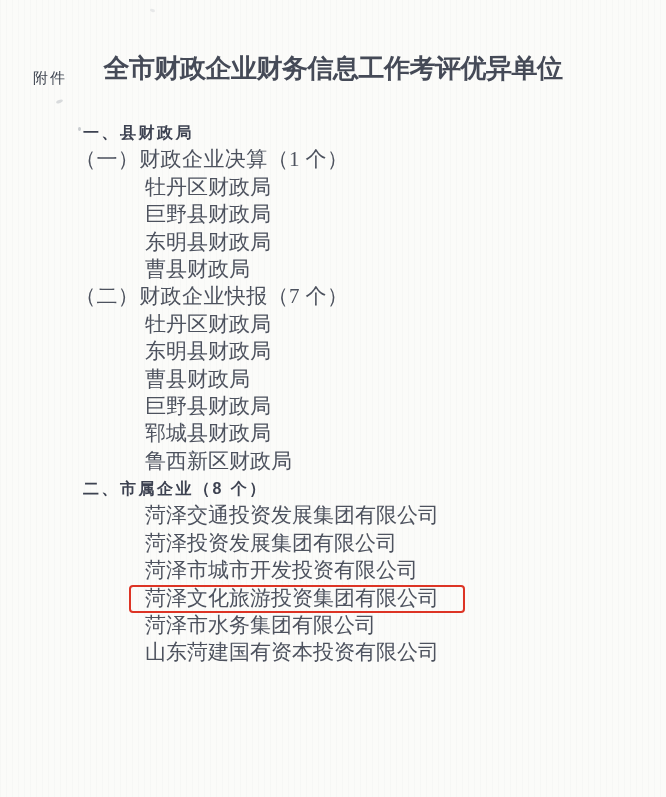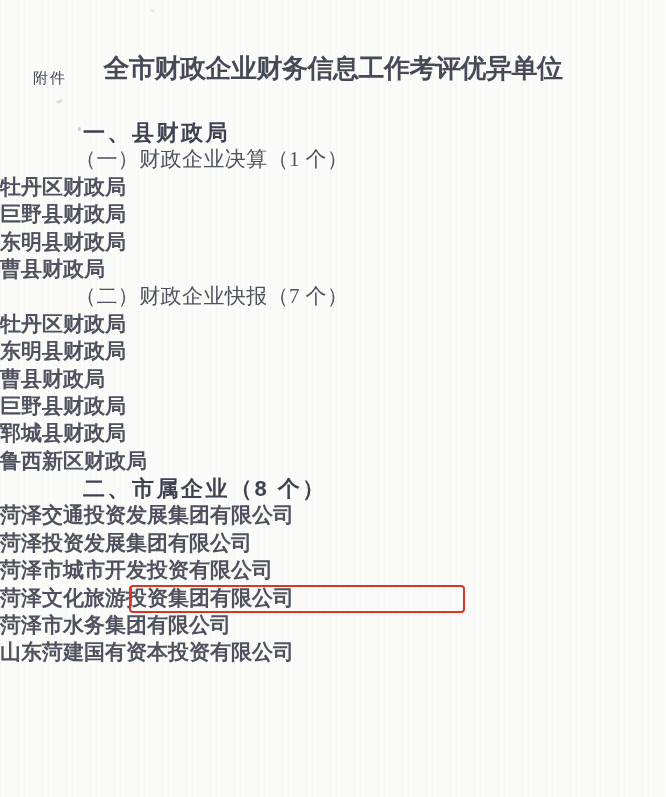--- a/index.html
+++ b/index.html
@@ -59,31 +59,31 @@
     height: 27.4px;
     line-height: 27.4px;
     white-space: nowrap;
     color: #4d525e;
     font-size: 21px;
   }
   .line.sec {
     padding-left: 83px;
     font-family: "Liberation Sans", "DejaVu Sans", sans-serif;
     font-weight: 700;
-    font-size: 22px;
+    font-size: 16px;
     letter-spacing: 2.5px;
     color: #3d4251;
   }
   .line.sub {
     padding-left: 75px;
     letter-spacing: 0.4px;
   }
   .line.item {
+    padding-left: 145px;
     letter-spacing: 0;
-    font-weight: bold;
   }
   .red-box {
     position: absolute;
     left: 129px;
     top: 585px;
     width: 336px;
     height: 28px;
     border: 2.5px solid #dd3425;
     border-radius: 4px;
     box-sizing: border-box;

